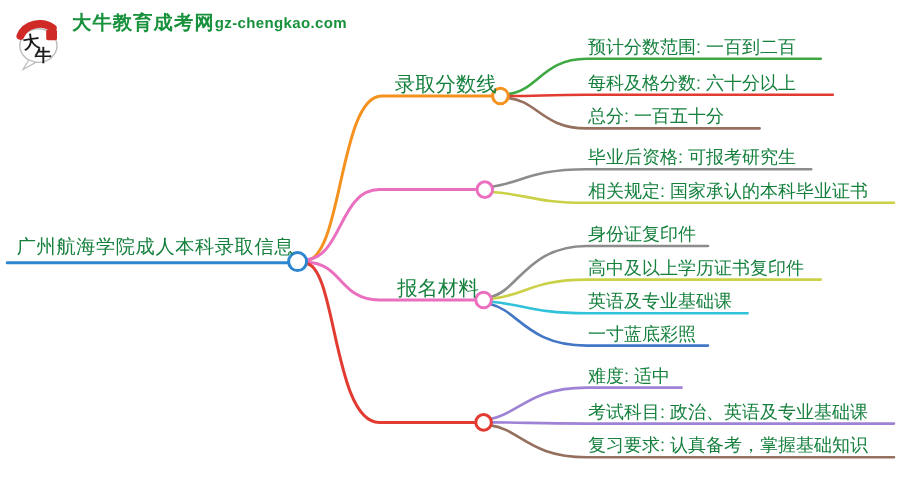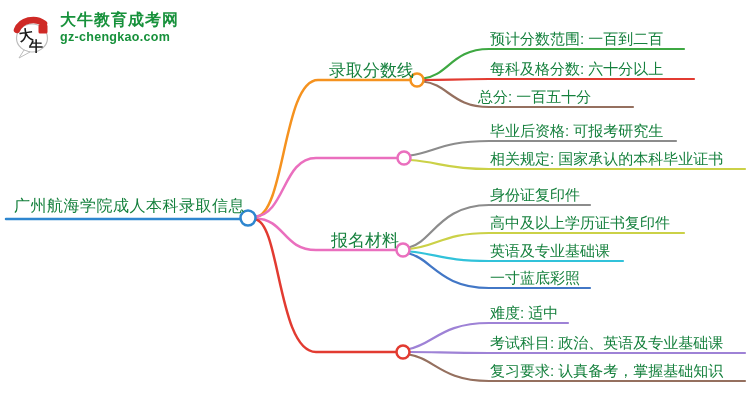--- a/index.html
+++ b/index.html
@@ -7,21 +7,21 @@
     width:750px;height:410px;background:#ffffff;position:relative;overflow:hidden;
     font-family:"Liberation Sans","DejaVu Sans",sans-serif;
   }
   .stage{position:absolute;left:0;top:0;width:750px;height:410px;}
   svg.links{position:absolute;left:0;top:0;display:block;}
   .node{position:absolute;white-space:nowrap;color:#15803d;}
   .root-label{font-size:16px;letter-spacing:0.5px;}
   .branch-label{font-size:17px;}
   .child-label{font-size:15px;}
   .logo{position:absolute;left:12px;top:11px;display:flex;align-items:flex-start;gap:6px;}
-  .logo-text{display:flex;flex-direction:column;line-height:1.1;}
+  .logo-text{display:flex;flex-direction:row;line-height:1.1;}
   .logo-title{font-size:16px;font-weight:bold;letter-spacing:1px;}
   .logo-domain{font-size:12.5px;font-weight:bold;letter-spacing:0.3px;margin-top:2px;}
 </style>
 </head>
 <body>
 
 <div class="stage">
 
   <svg class="links" width="750" height="410" viewBox="0 0 750 410">
     <g fill="none" stroke-linecap="round">
@@ -57,21 +57,21 @@
     </g>
   </svg>
 
   <div class="node root-label" style="left:14px;top:196px;">广州航海学院成人本科录取信息</div>
 
   <div class="node branch-label" style="left:329px;top:59px;">录取分数线</div>
   <div class="node branch-label" style="left:331px;top:229px;">报名材料</div>
 
   <div class="node child-label" style="left:490px;top:30px;">预计分数范围: 一百到二百</div>
   <div class="node child-label" style="left:490px;top:60px;">每科及格分数: 六十分以上</div>
-  <div class="node child-label" style="left:478px;top:88px;text-align:right;">总分: 一百五十分</div>
+  <div class="node child-label" style="left:490px;top:88px;text-align:right;">总分: 一百五十分</div>
 
   <div class="node child-label" style="left:490px;top:122px;">毕业后资格: 可报考研究生</div>
   <div class="node child-label" style="left:490px;top:150px;">相关规定: 国家承认的本科毕业证书</div>
 
   <div class="node child-label" style="left:490px;top:186px;">身份证复印件</div>
   <div class="node child-label" style="left:490px;top:214px;">高中及以上学历证书复印件</div>
   <div class="node child-label" style="left:490px;top:242px;">英语及专业基础课</div>
   <div class="node child-label" style="left:490px;top:269px;">一寸蓝底彩照</div>
 
   <div class="node child-label" style="left:490px;top:304px;">难度: 适中</div>

